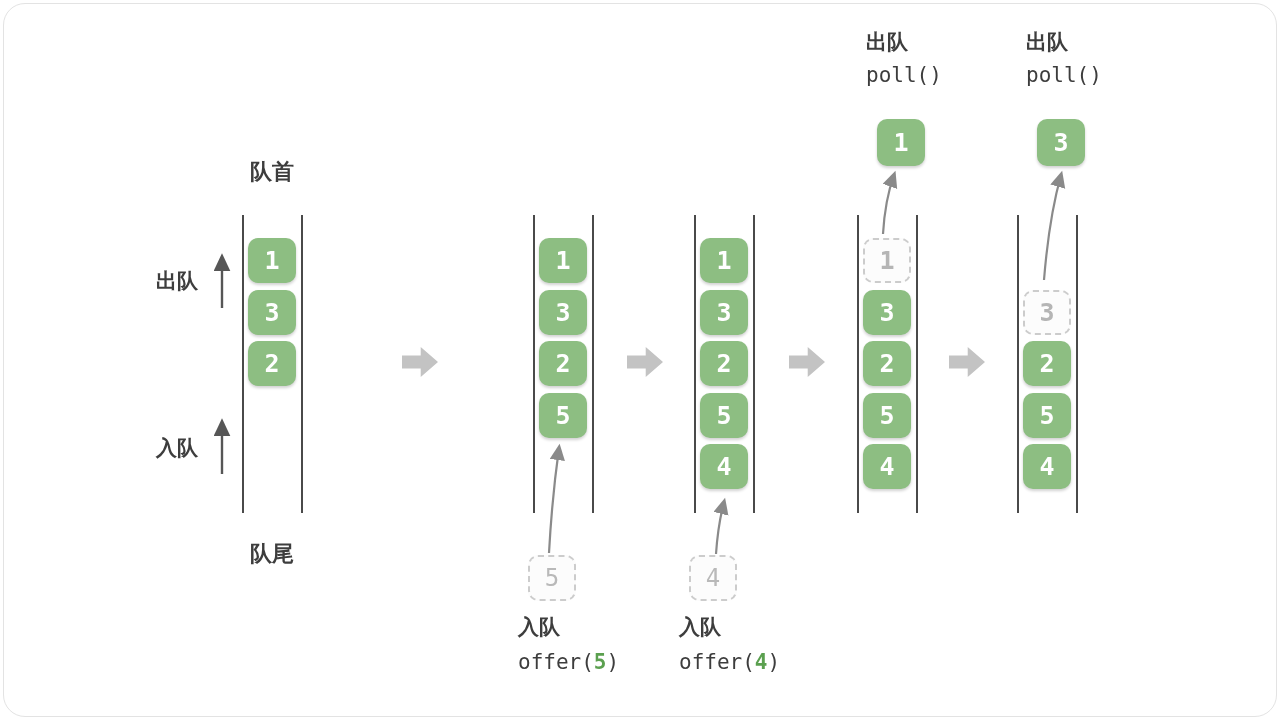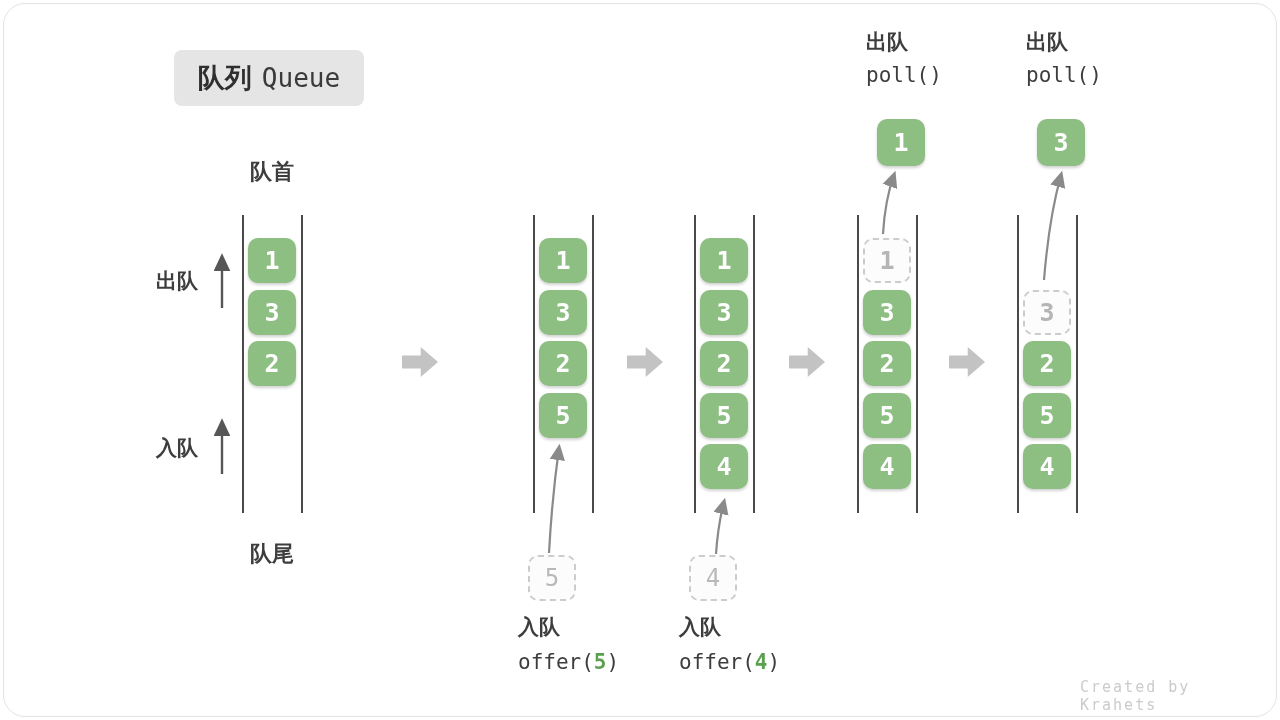--- a/index.html
+++ b/index.html
@@ -45,24 +45,20 @@
     clip-path:polygon(0 28%,52% 28%,52% 0,100% 50%,52% 100%,52% 72%,0 72%);}
   .watermark{position:absolute;left:1076px;top:674px;font-size:15px;color:#cbcbcb;
     font-family:"DejaVu Sans Mono","Liberation Mono",monospace;letter-spacing:2px;}
   svg.overlay{position:absolute;left:0;top:0;width:1280px;height:720px;pointer-events:none;}
 </style>
 </head>
 <body>
 
 <div class="canvas">
 
-  <div class="badge">
-    <span class="zh">队列</span>
-    <span class="en">Queue</span>
-  </div>
 
   <div class="lbl lbl-front">队首</div>
   <div class="lbl lbl-rear">队尾</div>
   <div class="side-lbl side-dequeue">出队</div>
   <div class="side-lbl side-enqueue">入队</div>
 
   <div id="states">
       <div>
         <div class="vline" style="left: 238px;"></div>
         <div class="vline" style="left: 297px;"></div>
@@ -144,14 +140,13 @@
     <path d="M218,304 L218,254" stroke="#565656" stroke-width="2.4" fill="none" marker-end="url(#ah-dark)"></path>
     <path d="M218,470 L218,419" stroke="#565656" stroke-width="2.4" fill="none" marker-end="url(#ah-dark)"></path>
 
     <path d="M545,549 Q548,494 555,444" stroke="#8a8a8a" stroke-width="2.2" fill="none" marker-end="url(#ah-gray)"></path>
     <path d="M712,550 Q714,521 720,498" stroke="#8a8a8a" stroke-width="2.2" fill="none" marker-end="url(#ah-gray)"></path>
 
     <path d="M879,230 Q881,196 890,171" stroke="#8a8a8a" stroke-width="2.2" fill="none" marker-end="url(#ah-gray)"></path>
     <path d="M1040,276 Q1045,214 1057,171" stroke="#8a8a8a" stroke-width="2.2" fill="none" marker-end="url(#ah-gray)"></path>
   </svg>
 
-  <div class="watermark">Created by Krahets</div>
 </div>
 
 </body></html>

